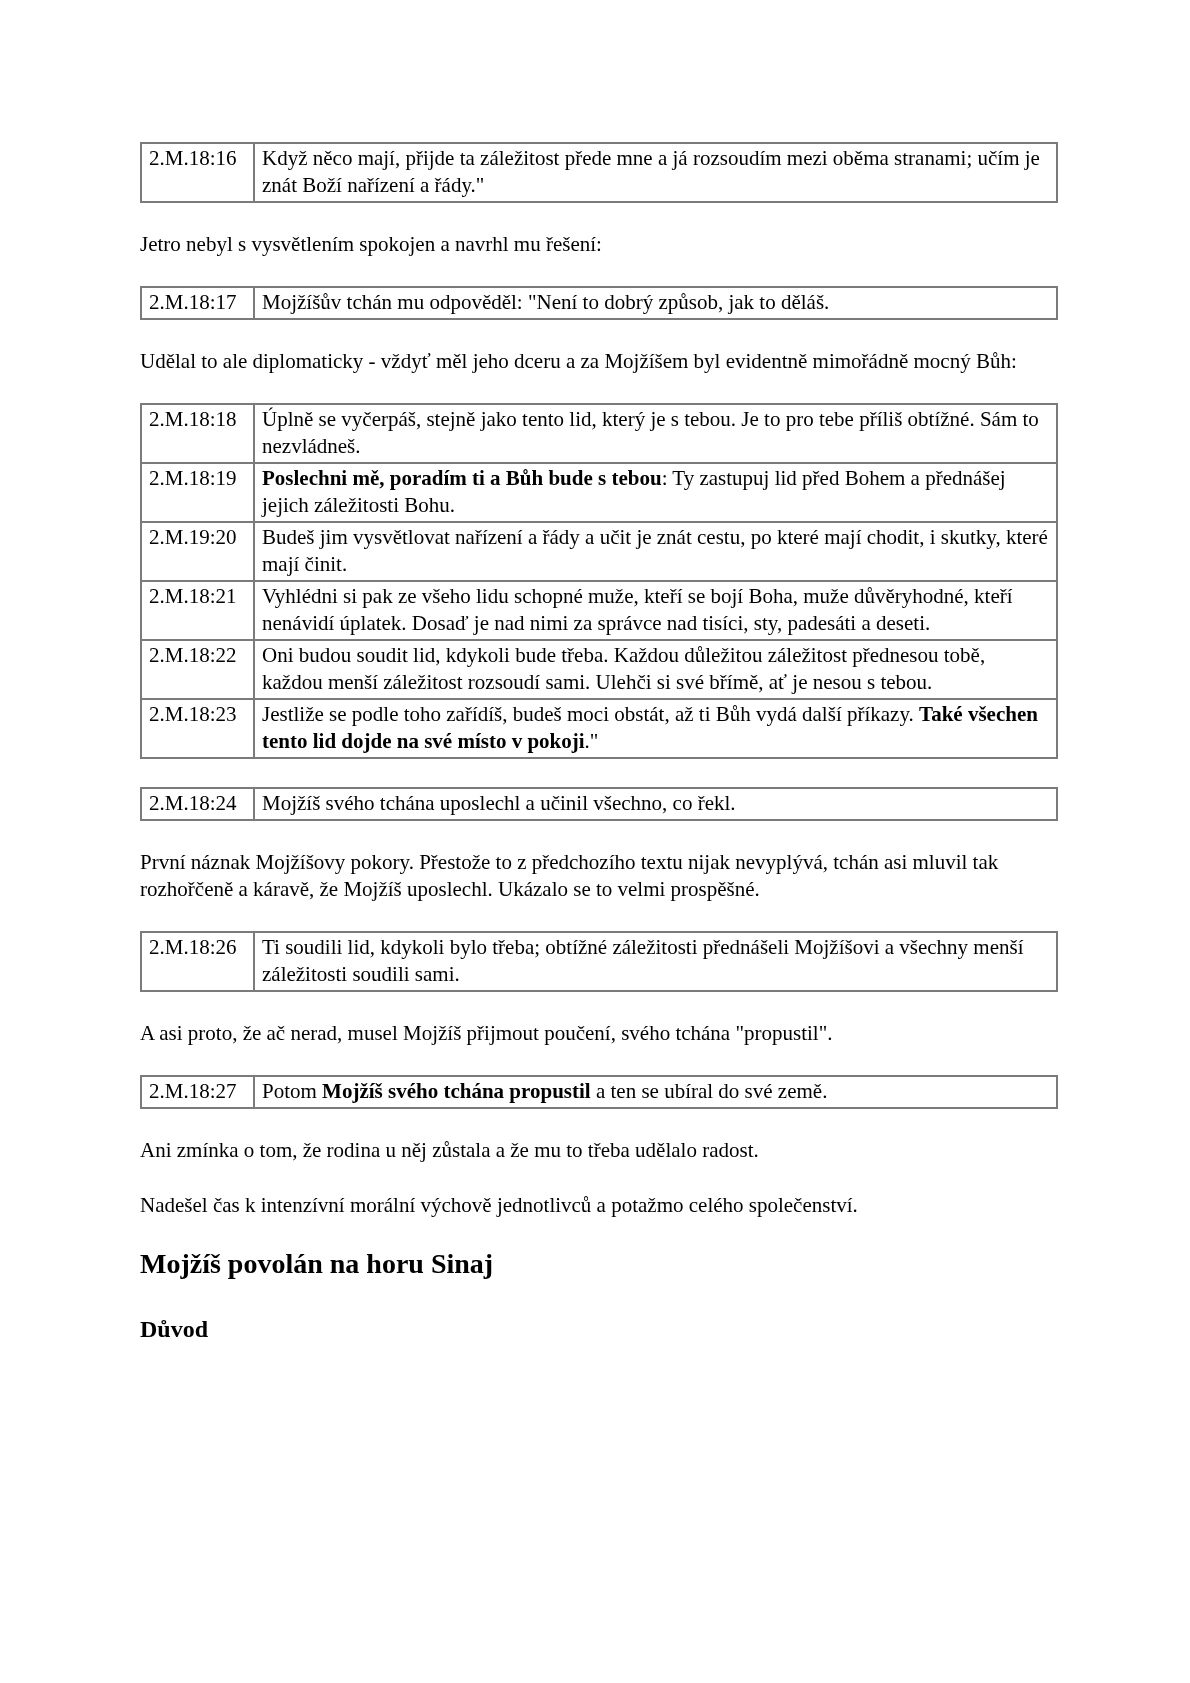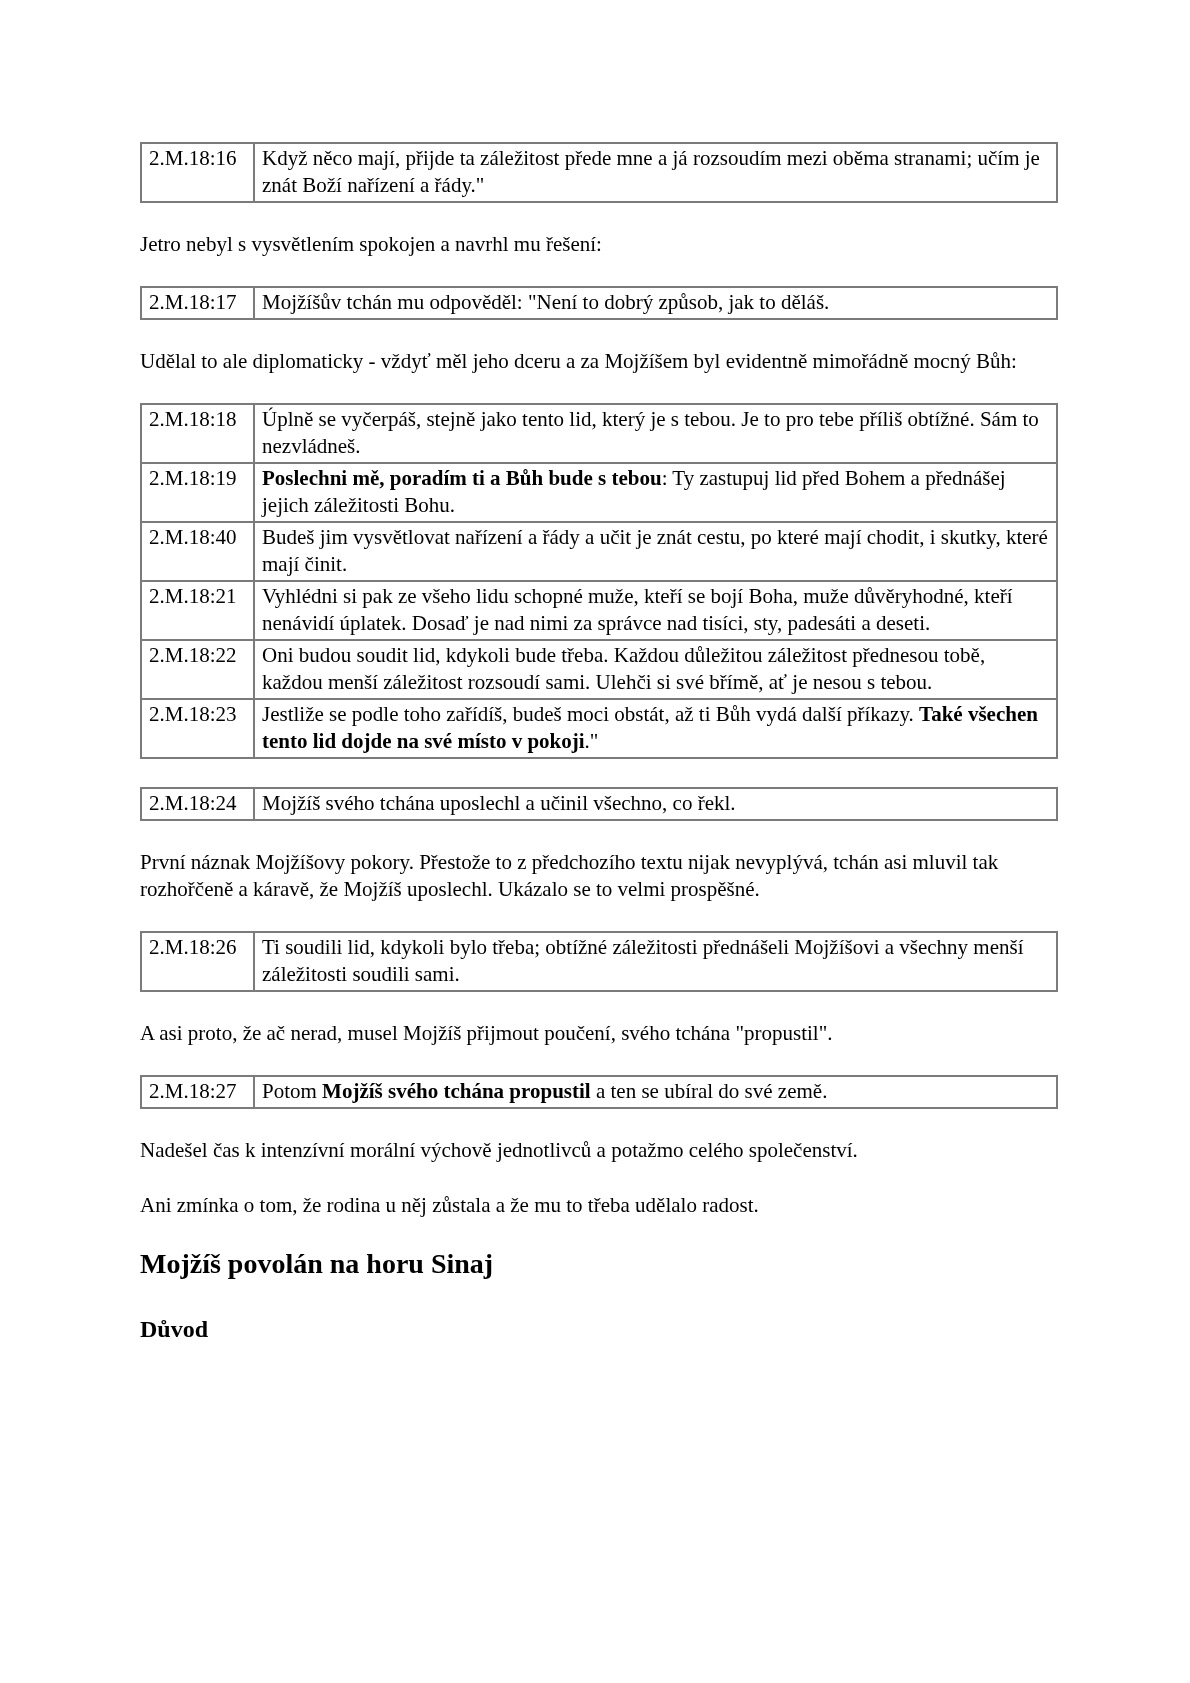--- a/index.html
+++ b/index.html
@@ -82,21 +82,21 @@
     <tbody>
       <tr>
         <td class="ref">2.M.18:18</td>
         <td><span>Úplně se vyčerpáš, stejně jako tento lid, který je s tebou. Je to pro tebe příliš obtížné. Sám to nezvládneš.</span></td>
       </tr>
       <tr>
         <td class="ref">2.M.18:19</td>
         <td><span class="bold">Poslechni mě, poradím ti a Bůh bude s tebou</span><span>: Ty zastupuj lid před Bohem a přednášej jejich záležitosti Bohu.</span></td>
       </tr>
       <tr>
-        <td class="ref">2.M.18:40</td>
+        <td class="ref">2.M.19:20</td>
         <td><span>Budeš jim vysvětlovat nařízení a řády a učit je znát cestu, po které mají chodit, i skutky, které mají činit.</span></td>
       </tr>
       <tr>
         <td class="ref">2.M.18:21</td>
         <td><span>Vyhlédni si pak ze všeho lidu schopné muže, kteří se bojí Boha, muže důvěryhodné, kteří nenávidí úplatek. Dosaď je nad nimi za správce nad tisíci, sty, padesáti a deseti.</span></td>
       </tr>
       <tr>
         <td class="ref">2.M.18:22</td>
         <td><span>Oni budou soudit lid, kdykoli bude třeba. Každou důležitou záležitost přednesou tobě, každou menší záležitost rozsoudí sami. Ulehči si své břímě, ať je nesou s tebou.</span></td>
       </tr>
@@ -132,21 +132,21 @@
 
   <table class="verse">
     <tbody>
       <tr>
         <td class="ref">2.M.18:27</td>
         <td><span>Potom </span><span class="bold">Mojžíš svého tchána propustil</span><span> a ten se ubíral do své země.</span></td>
       </tr>
     </tbody>
   </table>
 
+  <p class="body-par">Ani zmínka o tom, že rodina u něj zůstala a že mu to třeba udělalo radost.</p>
+
   <p class="body-par">Nadešel čas k intenzívní morální výchově jednotlivců a potažmo celého společenství.</p>
-
-  <p class="body-par">Ani zmínka o tom, že rodina u něj zůstala a že mu to třeba udělalo radost.</p>
 
   <h2 class="section">Mojžíš povolán na horu Sinaj</h2>
 
   <h3 class="subsection">Důvod</h3>
 
 </div>
 
 </body></html>

